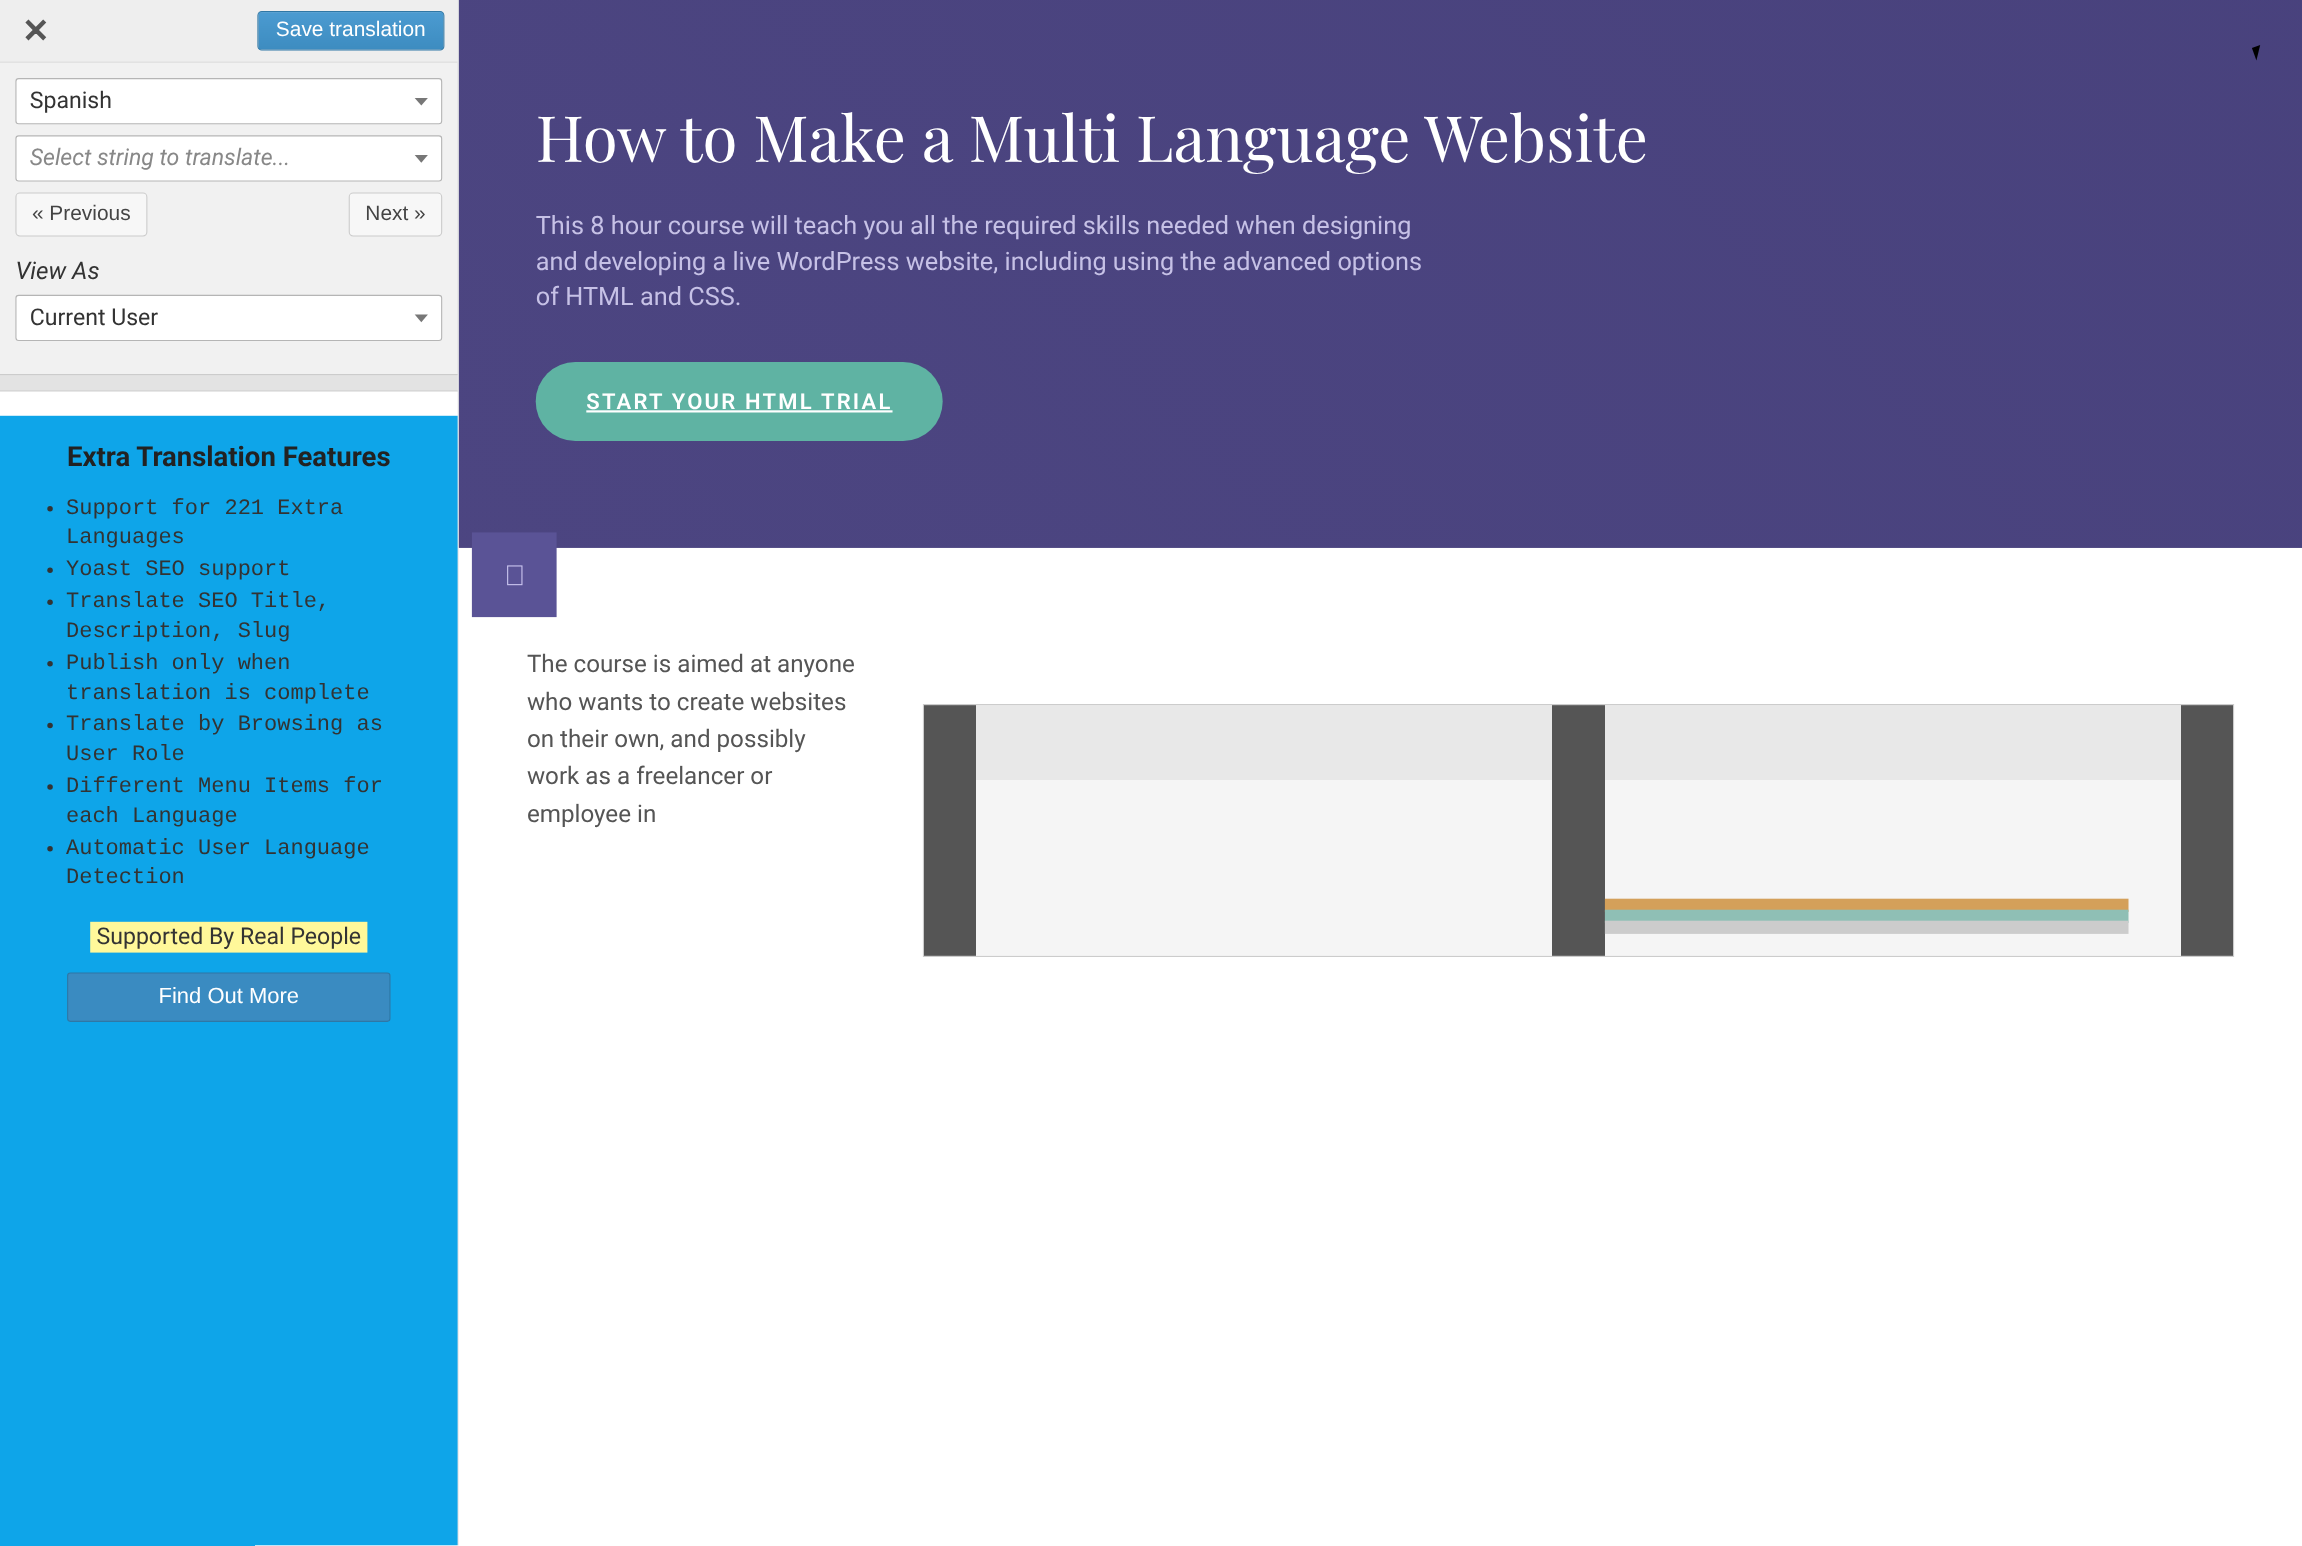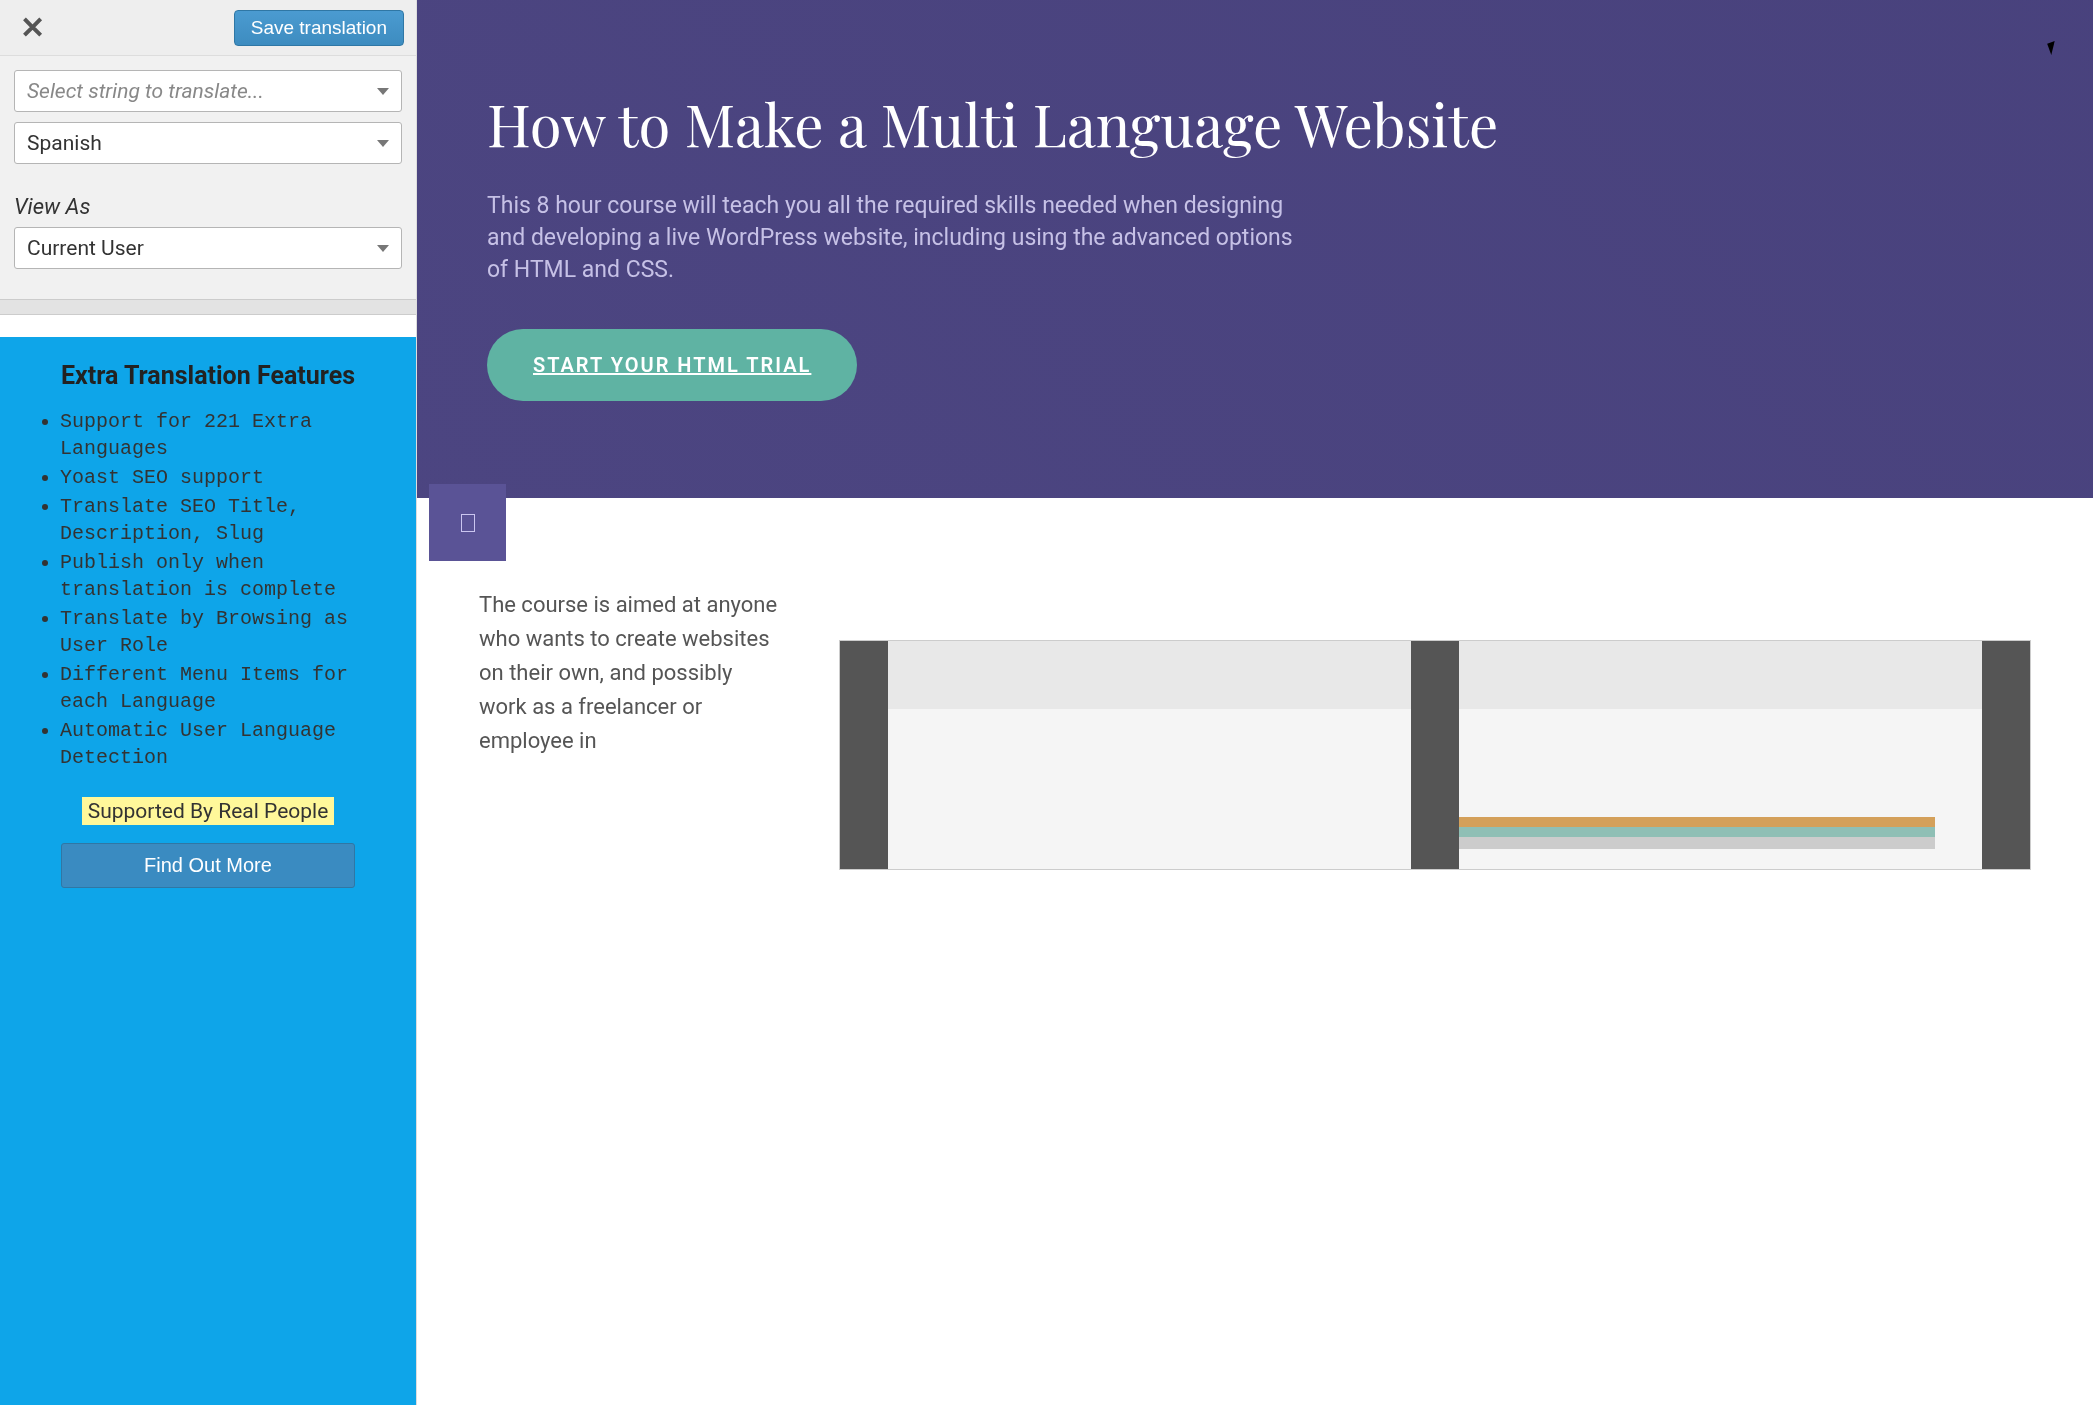--- a/index.html
+++ b/index.html
@@ -164,27 +164,31 @@
 </head>
 <body>
 
 <div class="sidebar">
   <div class="topbar">
     <div class="close-x">✕</div>
     <button class="save-btn">Save translation</button>
   </div>
 
   <div class="controls">
+    <div class="select">
+      <span>Spanish</span>
+      <span class="caret"></span>
+    </div>
     <div class="select placeholder">
       <span>Select string to translate...</span>
       <span class="caret"></span>
     </div>
-    <div class="select">
-      <span>Spanish</span>
-      <span class="caret"></span>
+    <div class="navrow">
+      <button class="navbtn">« Previous</button>
+      <button class="navbtn">Next »</button>
     </div>
   </div>
 
   <div class="viewas">
     <div class="viewas-label">View As</div>
     <div class="select">
       <span>Current User</span>
       <span class="caret"></span>
     </div>
   </div>

